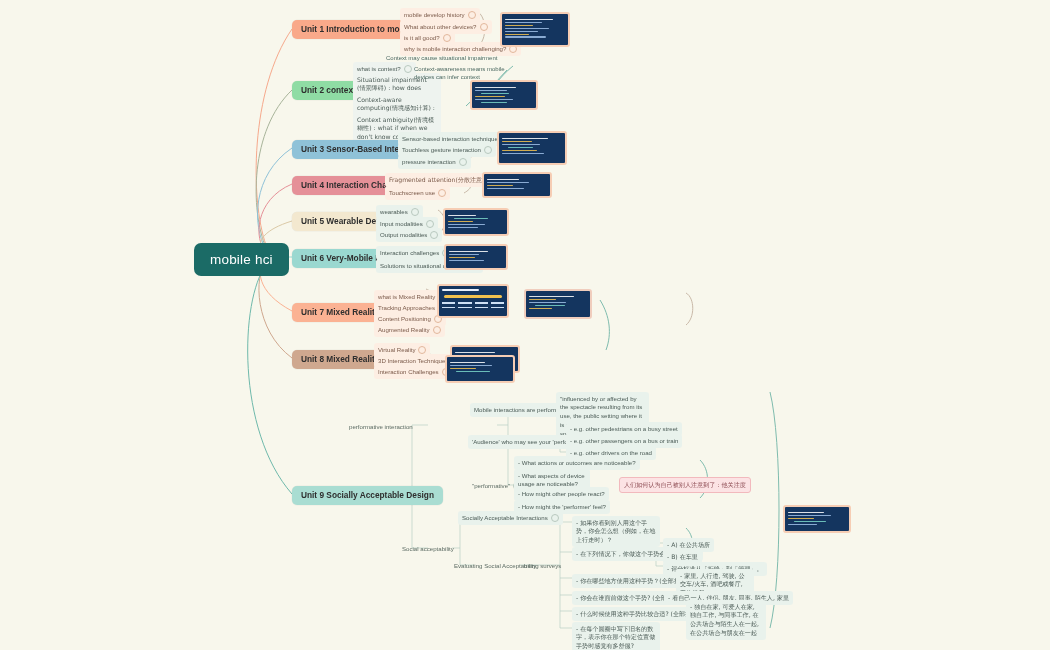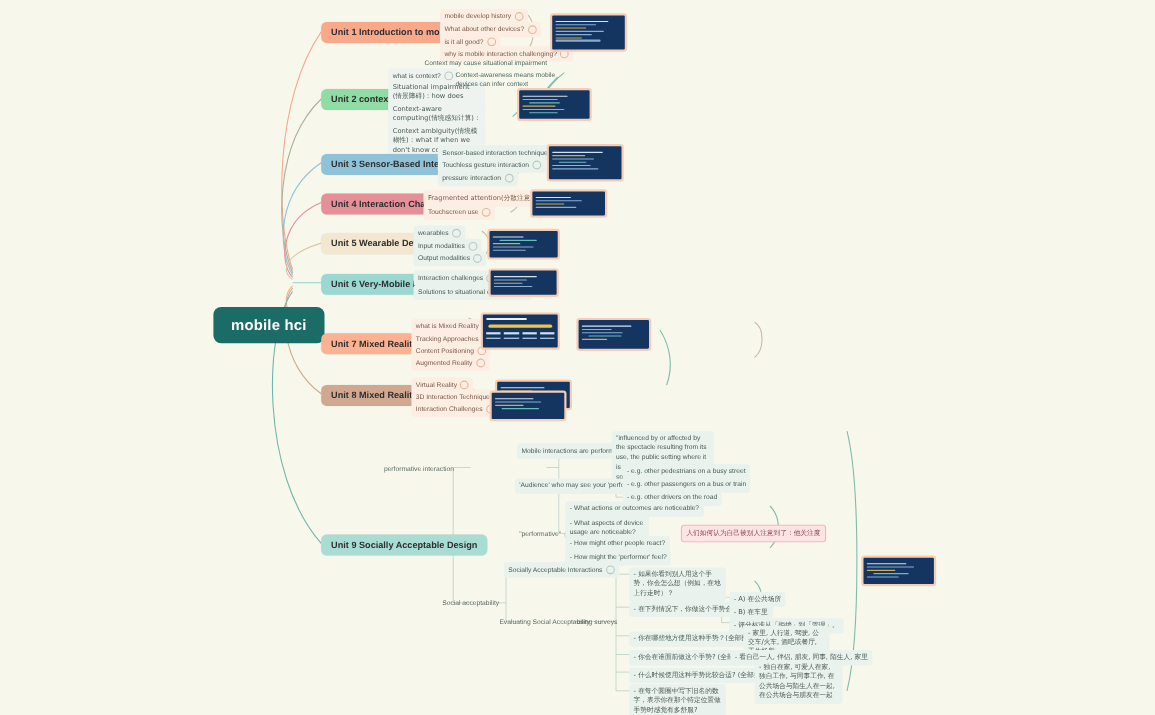--- a/index.html
+++ b/index.html
@@ -13,24 +13,23 @@
   #canvas{position:absolute;left:0;top:0;width:1050px;height:650px;}
   svg.links{position:absolute;left:0;top:0;width:1050px;height:650px;pointer-events:none;}
 
   .node{position:absolute;box-sizing:border-box;}
 
   
   .root{
     background:#1b6b66;color:#ffffff;
     border-radius:7px;
     padding:9px 16px;
-    font-size:13.5px;font-weight:bold;
+    font-size:13.5px;font-weight:normal;
     letter-spacing:.2px;
     white-space:nowrap;
-    margin-top:36px;
   }
 
   
   .unit{
     border-radius:5px;
     padding:5px 9px;
     font-size:8.3px;font-weight:bold;
     color:#2e2e2e;
     white-space:nowrap;
     line-height:1.1;

